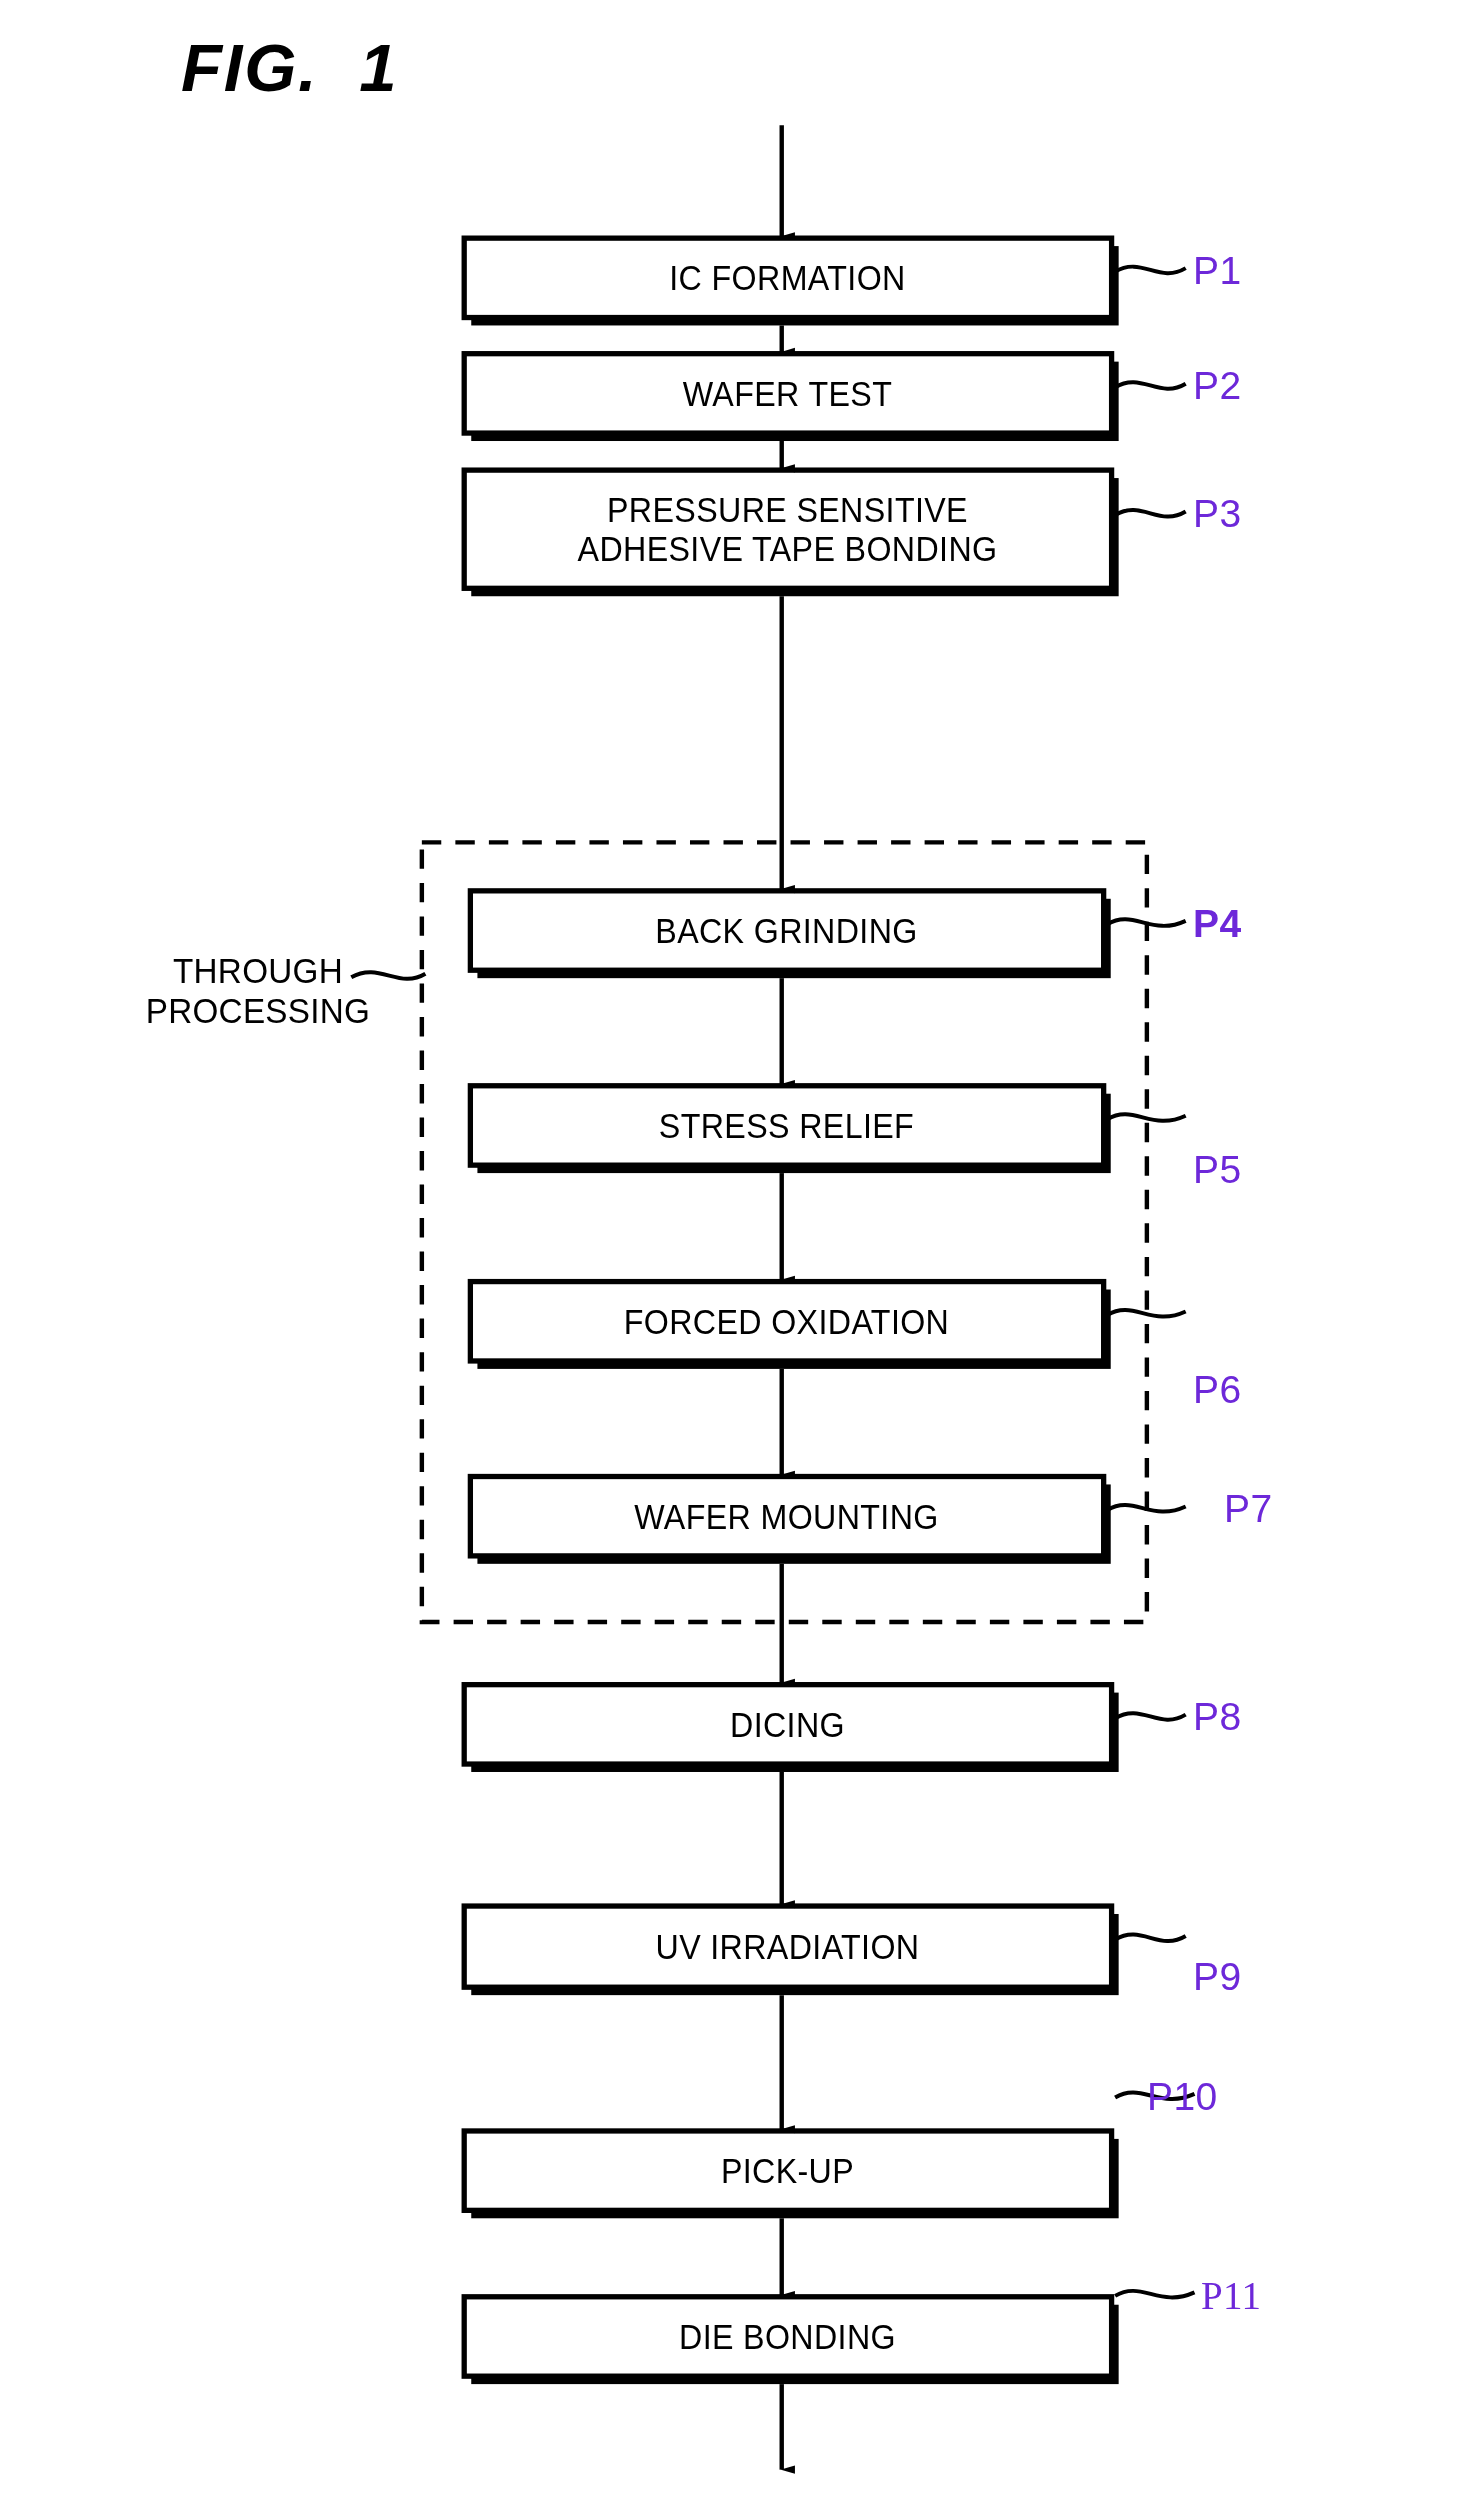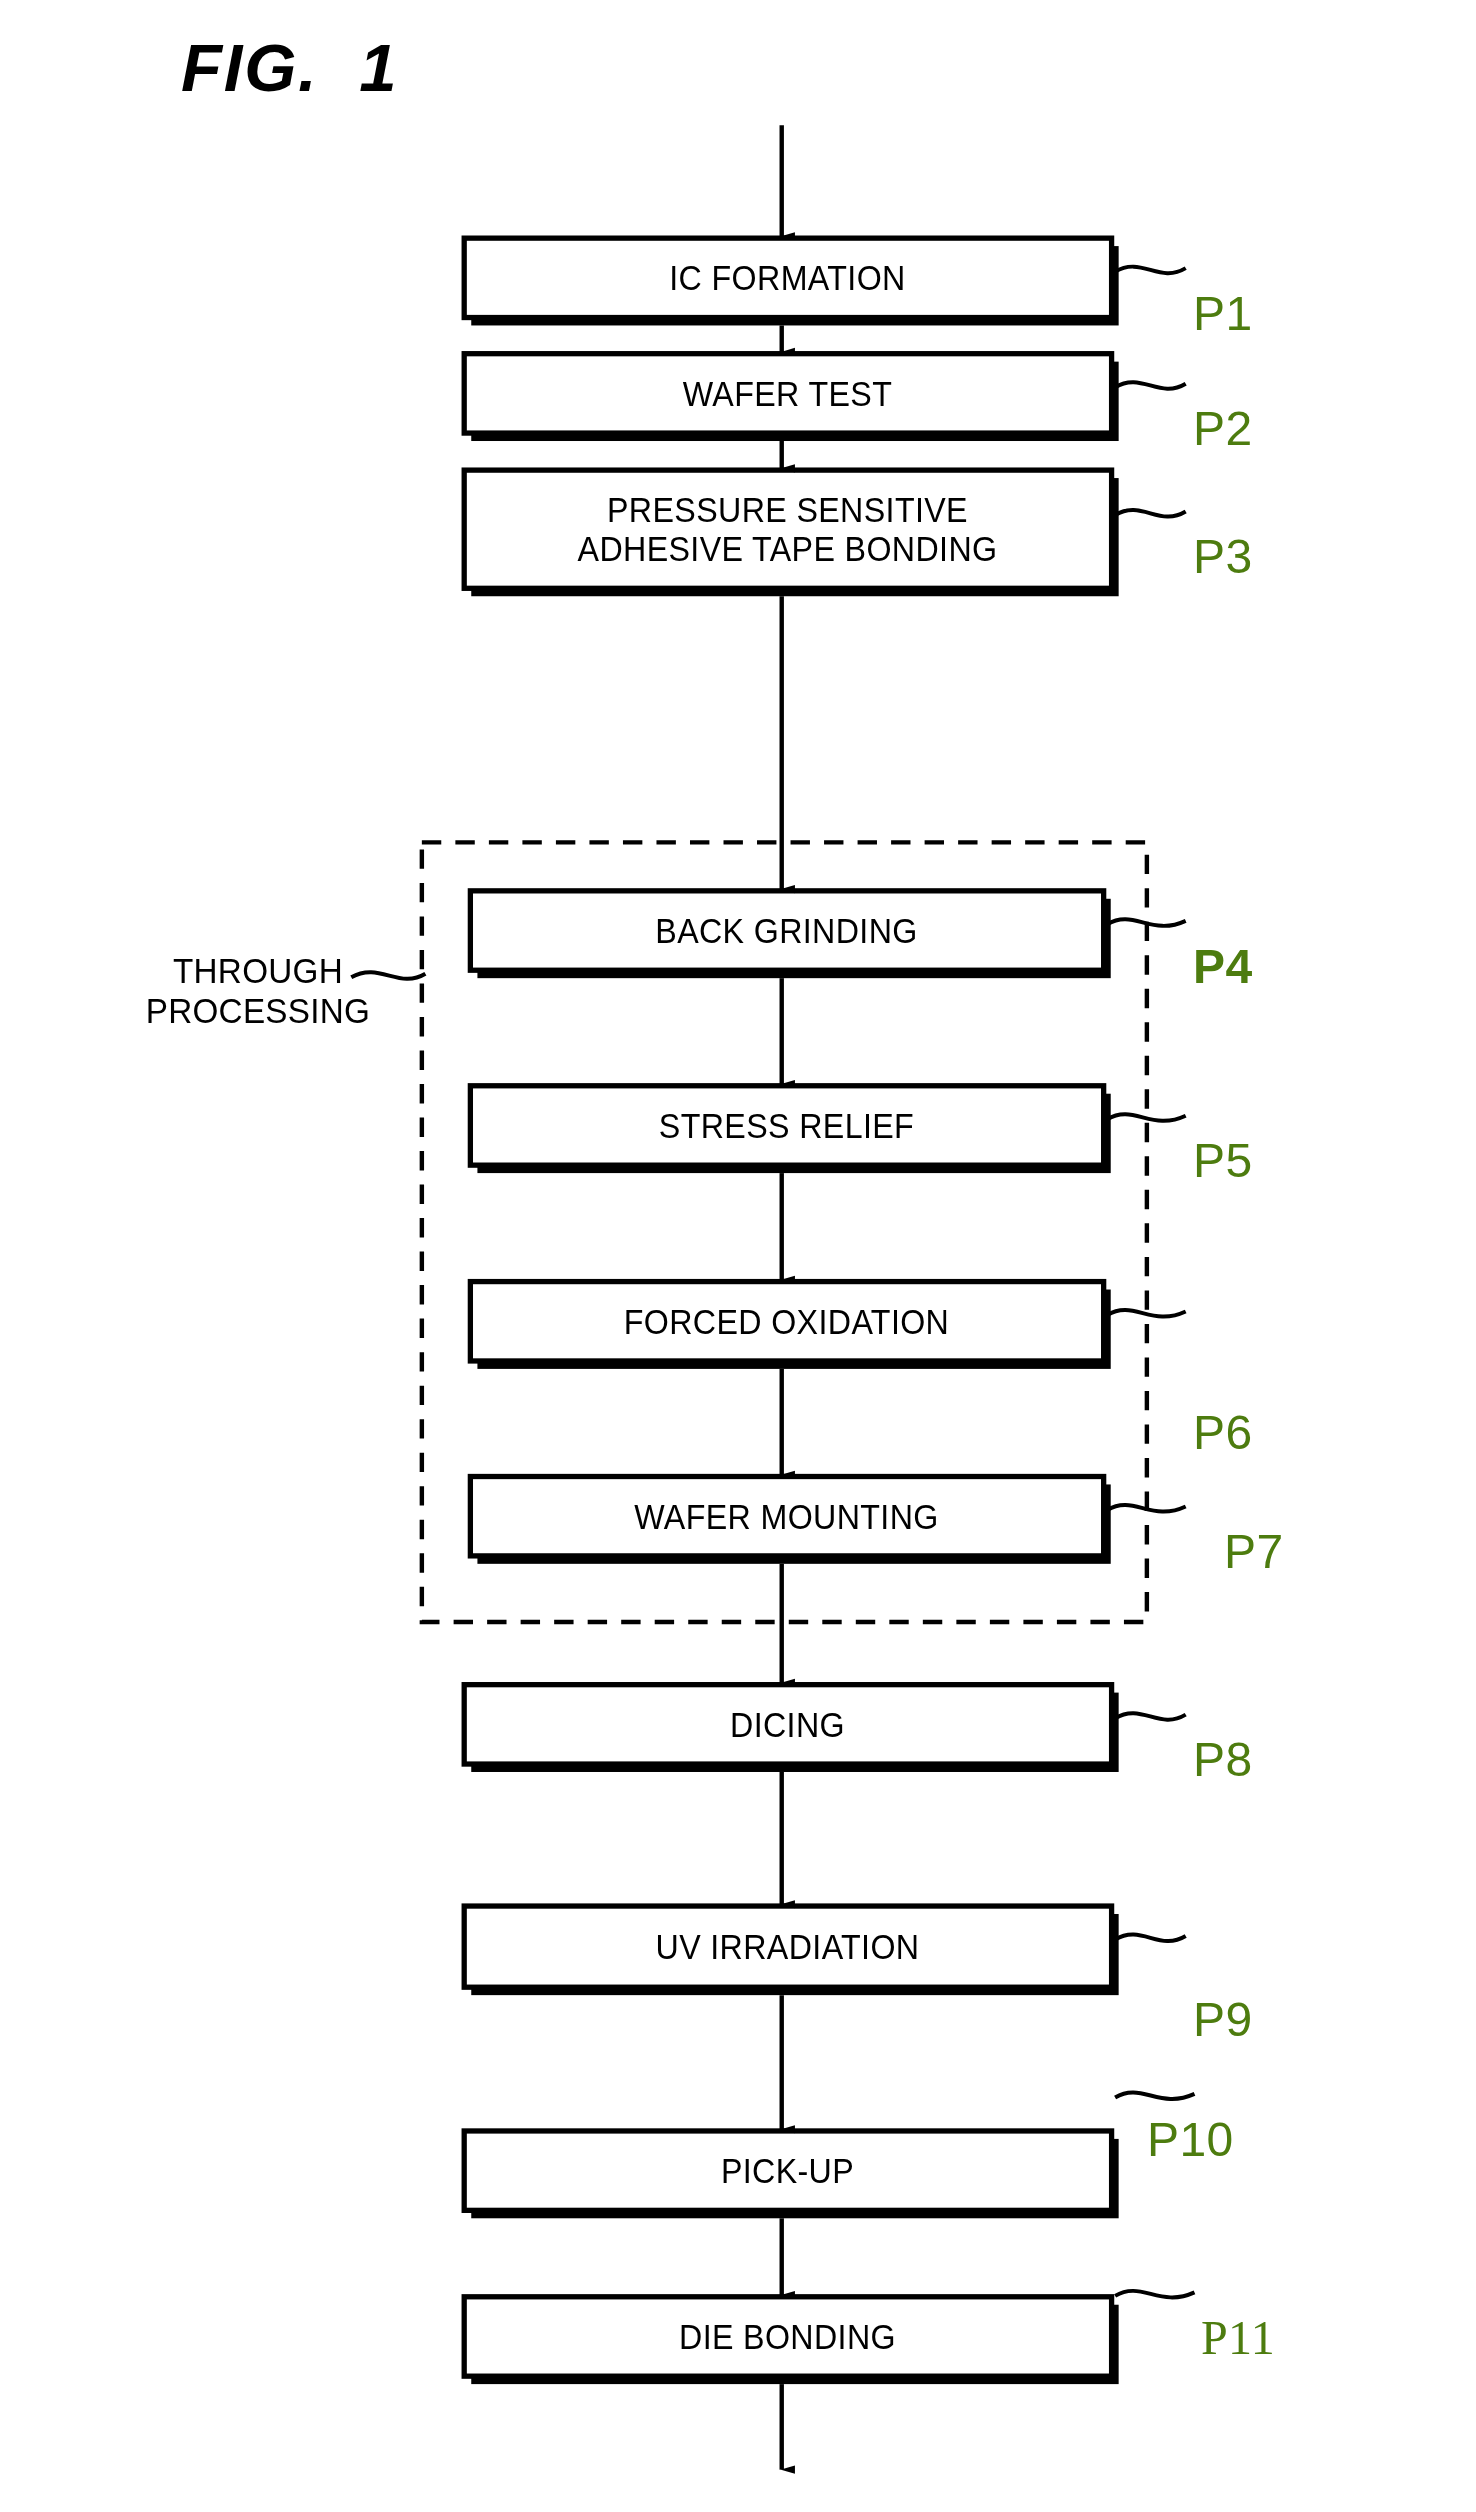--- a/index.html
+++ b/index.html
@@ -60,25 +60,24 @@
     color: #000;
     transform: scaleX(0.92);
     white-space: pre-line;
     pointer-events: none;
   }
 
   
   .ref-label {
     position: absolute;
     font-family: "Liberation Sans", sans-serif;
-    font-size: 48px;
+    font-size: 39px;
     letter-spacing: 0.4px;
-    color: #4d7c0f;
+    color: #6d28d9;
     white-space: nowrap;
-    margin-top: 37px;
   }
 
   
   #callout-text {
     position: absolute;
     left: 99px;
     top: 951px;
     width: 318px;
     text-align: center;
     font-family: "Liberation Sans", sans-serif;
@@ -212,21 +211,21 @@
   <div class="box-label" style="left:464px; top:1906px; width:647px; height:81px;">UV IRRADIATION</div>
 
   <div class="box-label" style="left:464px; top:2131px; width:647px; height:79px;">PICK-UP</div>
 
   <div class="box-label" style="left:464px; top:2297px; width:647px; height:79px;">DIE BONDING</div>
 
   <div class="ref-label" style="left:1193px; top:249px;">P1</div>
   <div class="ref-label" style="left:1193px; top:364px;">P2</div>
   <div class="ref-label" style="left:1193px; top:492px;">P3</div>
   <div class="ref-label" style="left:1193px; top:902px;font-weight:bold;">P4</div>
-  <div class="ref-label" style="left:1193px; top:1096px;">P5</div>
+  <div class="ref-label" style="left:1193px; top:1148px;">P5</div>
   <div class="ref-label" style="left:1193px; top:1368px;">P6</div>
   <div class="ref-label" style="left:1224px; top:1487px;">P7</div>
   <div class="ref-label" style="left:1193px; top:1695px;">P8</div>
   <div class="ref-label" style="left:1193px; top:1955px;">P9</div>
   <div class="ref-label" style="left:1147px; top:2075px;">P10</div>
   <div class="ref-label" style="left:1201px; top:2273px;font-family:Liberation Serif, serif;">P11</div>
 
   <div id="callout-text">THROUGH
 PROCESSING</div>
 

